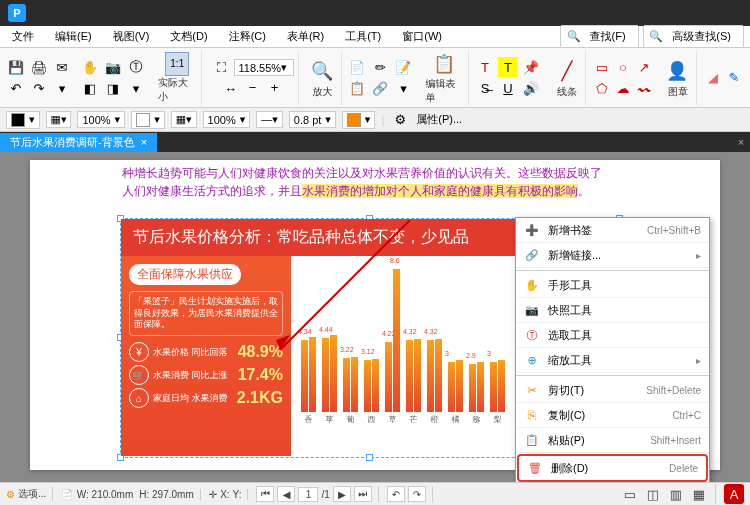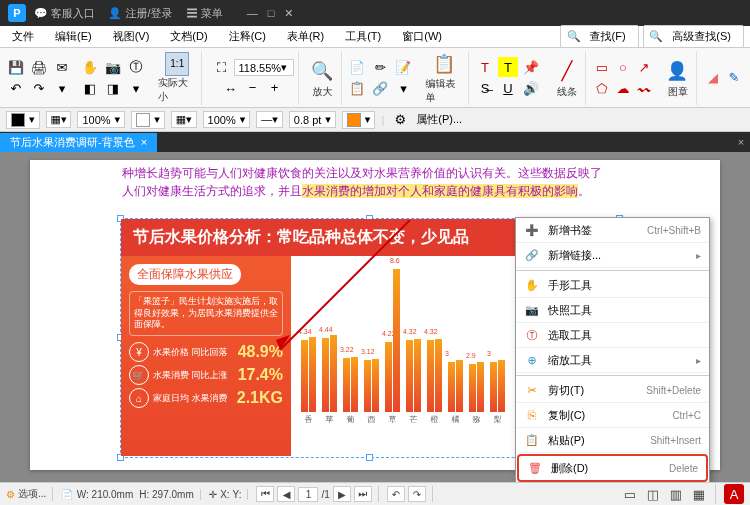--- a/index.html
+++ b/index.html
@@ -27,21 +27,21 @@
 .tabbar{height:20px;background:#2b2b2b;display:flex;align-items:center}
 .tabbar .tab{background:#1e9fff;color:#fff;padding:2px 10px;font-size:11px;display:flex;align-items:center;gap:6px}
 .tabbar .tx{margin-left:auto;width:18px;height:18px;color:#aaa;display:flex;align-items:center;justify-content:center}
 .docarea{position:relative;height:330px;background:#888;overflow:hidden}
 .page{position:absolute;left:30px;top:8px;width:690px;height:310px;background:#fff;box-shadow:0 1px 4px rgba(0,0,0,0.3)}
 .txtbox{position:absolute;left:92px;top:4px;width:500px;font-size:12px;line-height:1.5;color:#a21caf}
 .hl{background:#ffe97f}
 .imgbox{position:absolute;left:90px;top:58px;width:500px;height:240px;border:1px dashed #4aa3ff}
 .handle{position:absolute;width:7px;height:7px;background:#fff;border:1px solid #4aa3ff}
 .infog{position:absolute;left:0;top:0;width:500px;height:240px;overflow:hidden}
-.ihdr{background:#e13b2e;color:#fff;font-size:16px;font-weight:bold;padding:8px 12px}
+.ihdr{background:#e13b2e;color:#fff;font-size:16px;font-weight:normal;padding:8px 12px}
 .ibody{display:flex;height:200px}
 .ileft{width:170px;background:linear-gradient(#f15a2e,#e8462a);color:#fff;padding:8px;font-size:10px}
 .ileft .h2{background:#fff;color:#e8462a;border-radius:10px;padding:2px 8px;font-size:12px;display:inline-block;margin-bottom:6px}
 .ileft .box{border:1px solid rgba(255,255,255,0.5);border-radius:4px;padding:4px;font-size:9px;margin-bottom:6px;line-height:1.3}
 .stat{display:flex;align-items:center;gap:4px;margin:3px 0}
 .stat .sic{width:20px;height:20px;border:1px solid #fff;border-radius:50%;display:flex;align-items:center;justify-content:center;font-size:10px}
 .stat .sl{font-size:9px;line-height:1}
 .stat .sv{font-size:16px;font-weight:bold;color:#ffe97f;margin-left:auto}
 .ichart{flex:1;padding:6px 4px 0;position:relative}
 .bars{display:flex;align-items:flex-end;height:150px;gap:6px;padding-left:6px}
@@ -62,30 +62,20 @@
 .statusbar .navarrow{width:18px;height:16px;border:1px solid #ccc;display:flex;align-items:center;justify-content:center;background:#fff}
 .statusbar .pginput{width:20px;border:1px solid #ccc;text-align:center;background:#fff;padding:1px}
 .folder{width:28px;height:22px;background:#f5c542;border-radius:2px;position:relative}
 .folder::before{content:"";position:absolute;top:-4px;left:2px;width:10px;height:4px;background:#f5c542;border-radius:2px 2px 0 0}
 </style>
 </head>
 <body>
 
 <div class="titlebar">
   <div class="logo">P</div>
-  <div class="right">
-    <span>💬 <span>客服入口</span></span>
-    <span>👤 <span>注册/登录</span></span>
-    <span>☰ <span>菜单</span></span>
-    <div class="winbtns">
-      <span>—</span>
-      <span>□</span>
-      <span>✕</span>
-    </div>
-  </div>
 </div>
 
 <div class="menubar">
   <span>文件</span>
   <span>编辑(E)</span>
   <span>视图(V)</span>
   <span>文档(D)</span>
   <span>注释(C)</span>
   <span>表单(R)</span>
   <span>工具(T)</span>

